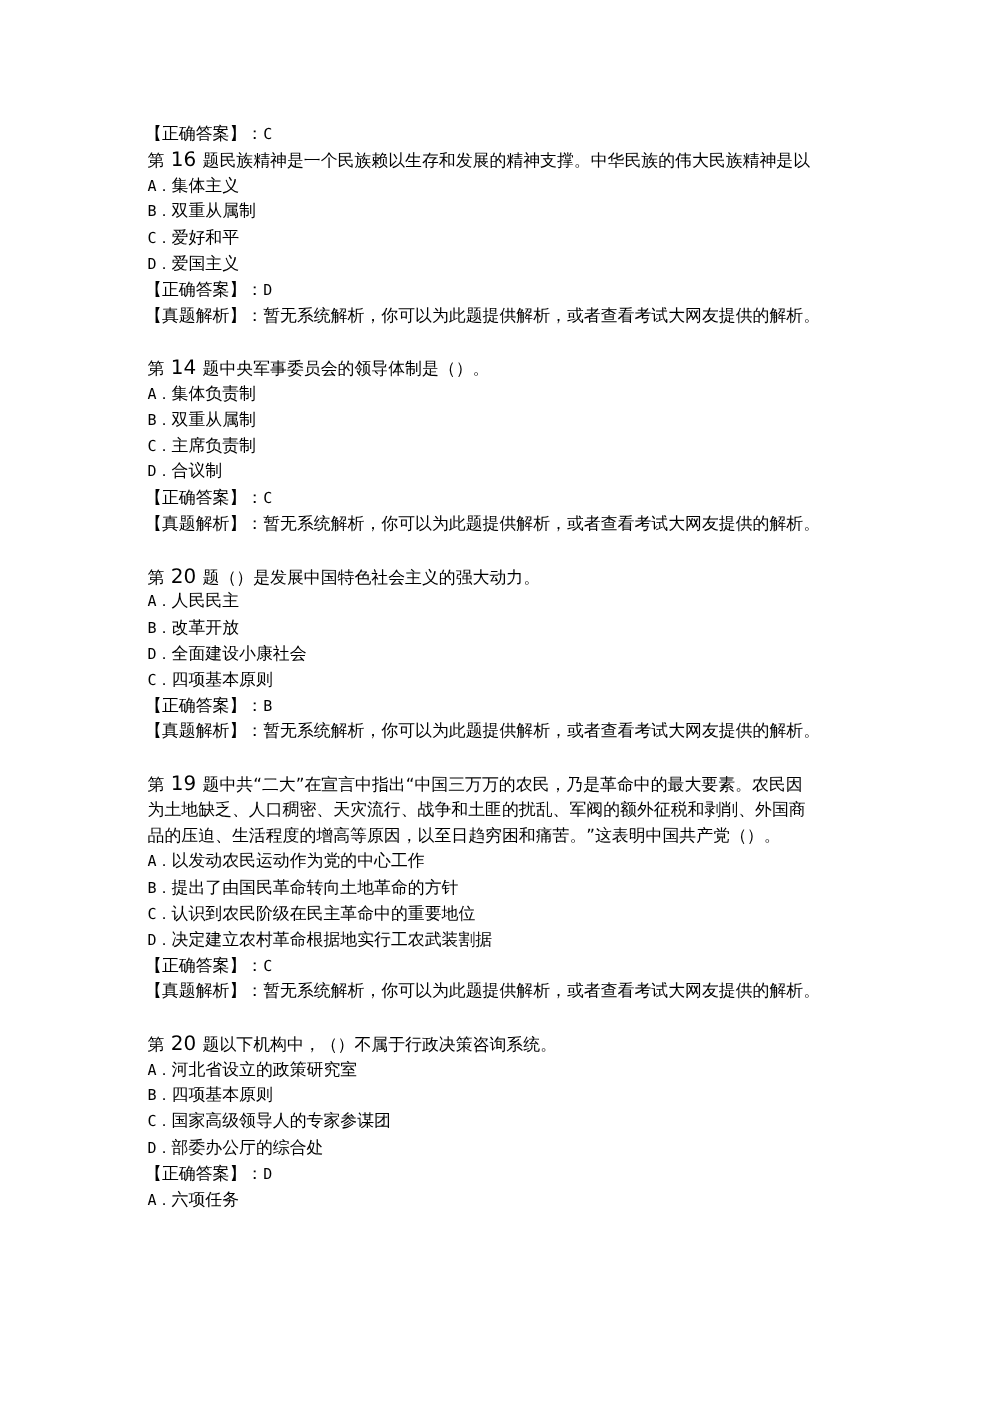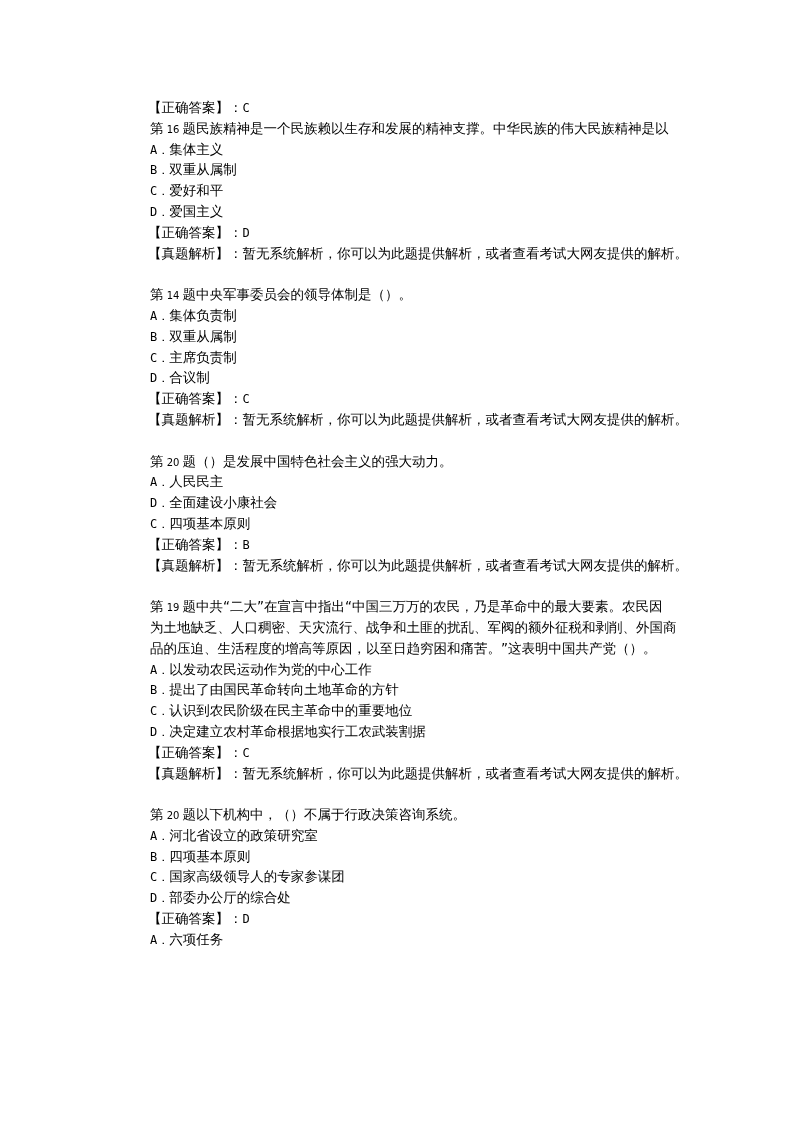--- a/index.html
+++ b/index.html
@@ -20,38 +20,37 @@
       left: 118px;
       top: 97px;
       width: 570px;
     }
     .line {
       font-size: 13.5px;
       line-height: 20.8px;
       height: 20.8px;
       white-space: nowrap;
       letter-spacing: 0px;
-      margin-left: 32px;
     }
     .blank {
       height: 20.8px;
     }
     .tag {
       margin-left: -2px;
     }
     .opt-letter {
       font-family: "DejaVu Sans Mono", monospace;
       font-size: 12px;
     }
     .ans-val {
       font-family: "DejaVu Sans Mono", monospace;
       font-size: 12px;
     }
     .qnum {
-      font-size: 10px;
+      font-size: 16px;
     }
   </style>
 </head>
 <body>
 
 <div class="page">
 
   <div class="line">
     <span class="tag">【正确答案】：</span><span class="ans-val">C</span>
   </div>
@@ -80,20 +79,21 @@
     <div class="line"><span class="tag">【正确答案】：</span><span class="ans-val">C</span></div>
     <div class="line"><span class="tag">【真题解析】：</span><span>暂无系统解析，你可以为此题提供解析，或者查看考试大网友提供的解析。</span></div>
   </div>
   <div class="blank"></div>
 
   <div>
     <div class="line">
       <span>第</span><span class="qnum"> 20 </span><span>题</span><span>（）是发展中国特色社会主义的强大动力。</span>
     </div>
     <div class="line"><span class="opt-letter">A．</span><span>人民民主</span></div>
+    <div class="line"><span class="opt-letter">B．</span><span>改革开放</span></div>
     <div class="line"><span class="opt-letter">D．</span><span>全面建设小康社会</span></div>
     <div class="line"><span class="opt-letter">C．</span><span>四项基本原则</span></div>
     <div class="line"><span class="tag">【正确答案】：</span><span class="ans-val">B</span></div>
     <div class="line"><span class="tag">【真题解析】：</span><span>暂无系统解析，你可以为此题提供解析，或者查看考试大网友提供的解析。</span></div>
   </div>
   <div class="blank"></div>
 
   <div>
     <div class="line">
       <span>第</span><span class="qnum"> 19 </span><span>题</span><span>中共“二大”在宣言中指出“中国三万万的农民，乃是革命中的最大要素。农民因</span>

